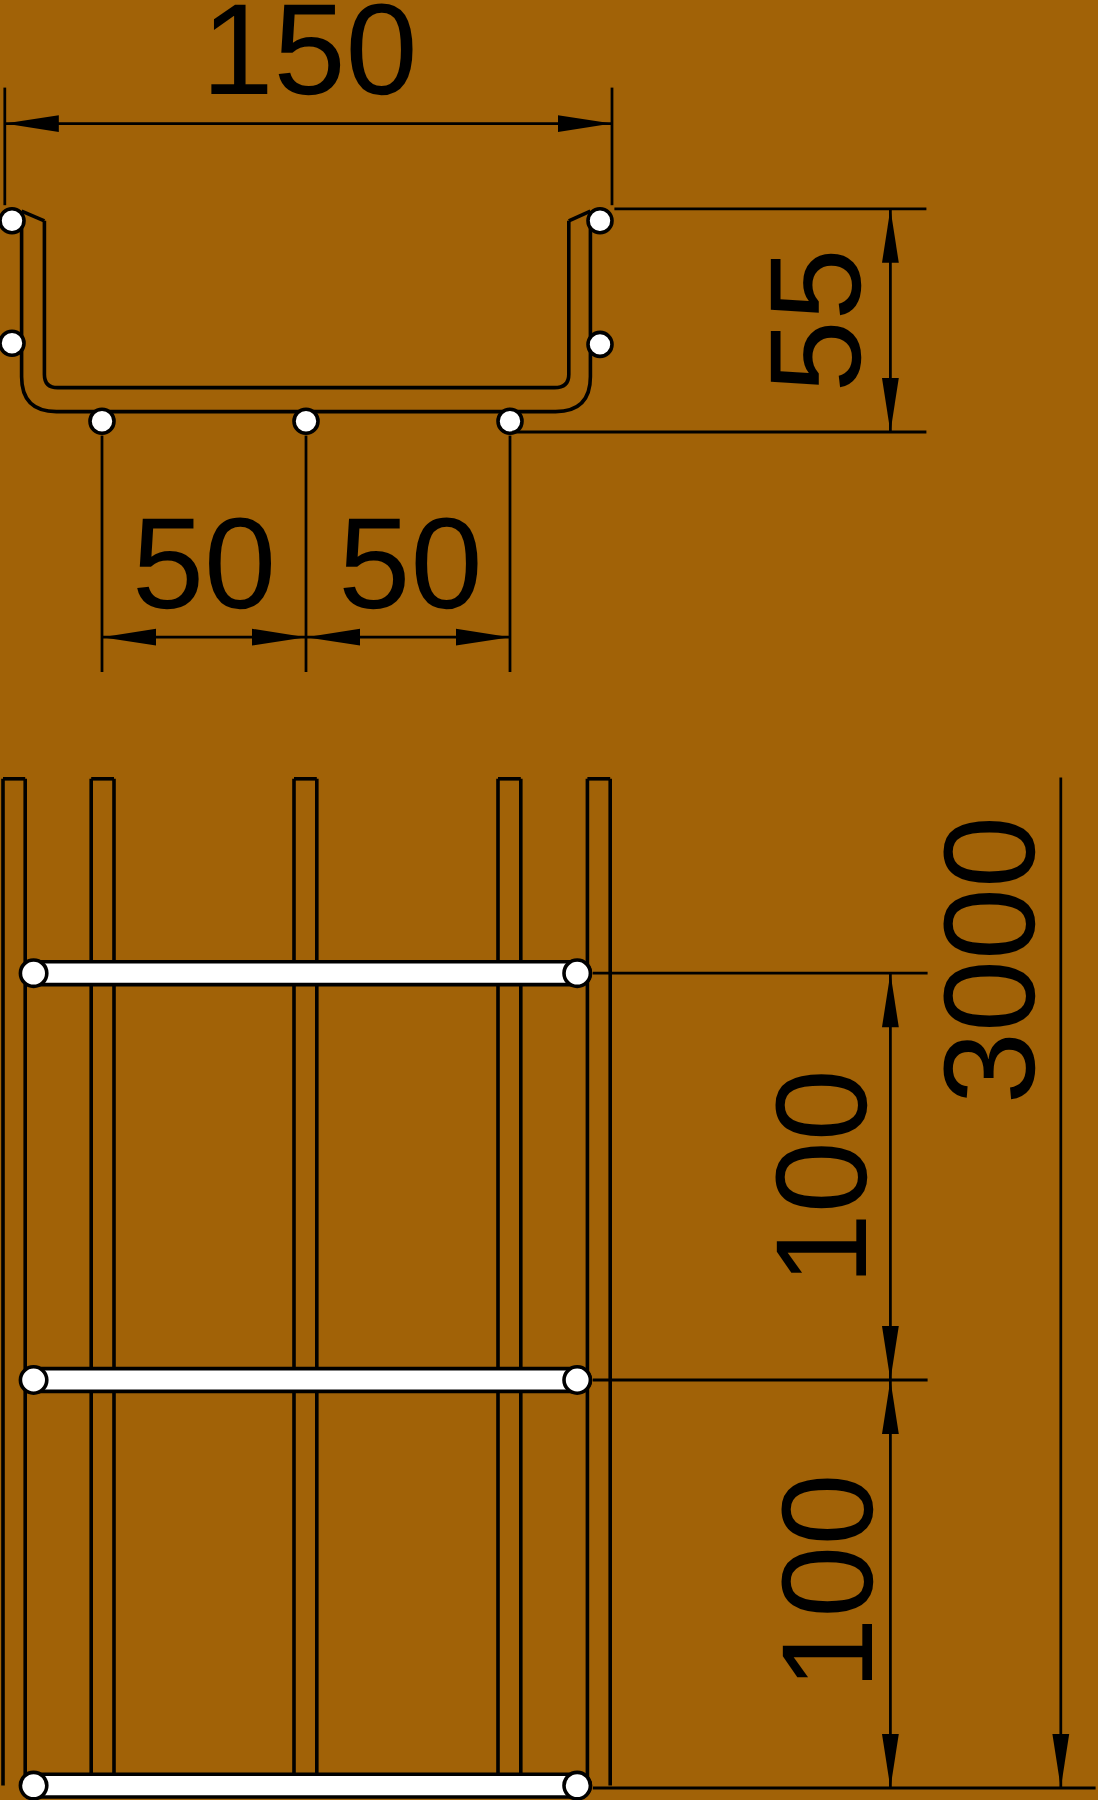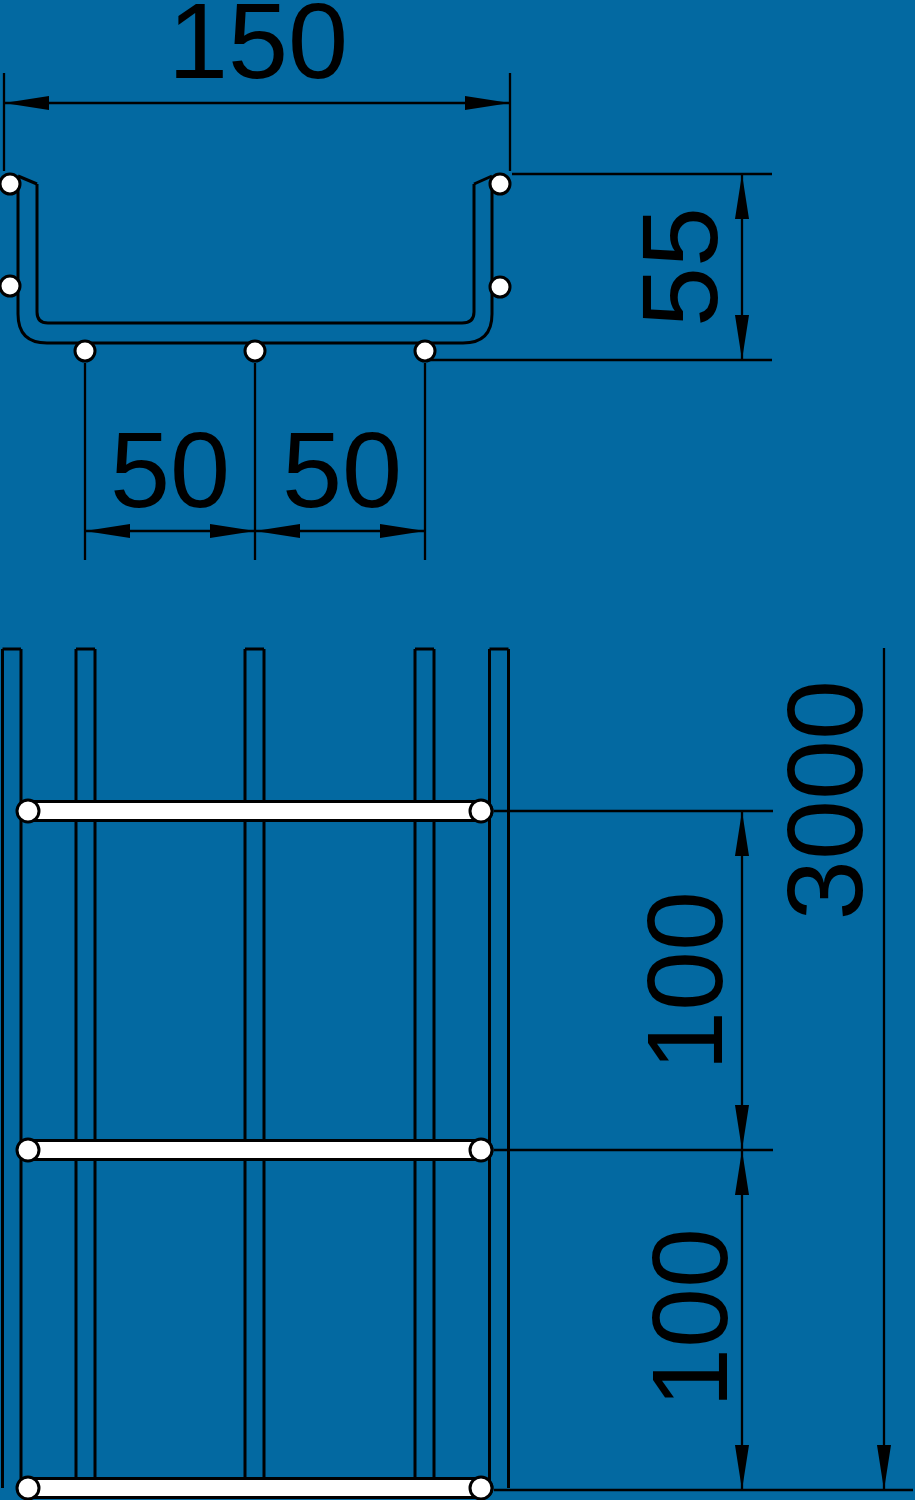--- a/index.html
+++ b/index.html
@@ -3,21 +3,21 @@
 <meta charset="utf-8">
 <style>
   html, body {
     margin: 0;
     padding: 0;
     background: #ffffff;
   }
   .drawing-wrap {
     width: 915px;
     height: 1500px;
-    background: #0369a1;
+    background: #a16207;
     position: relative;
     overflow: hidden;
   }
   svg {
     display: block;
   }
   text {
     font-family: "Liberation Sans", sans-serif;
     fill: #000000;
   }

